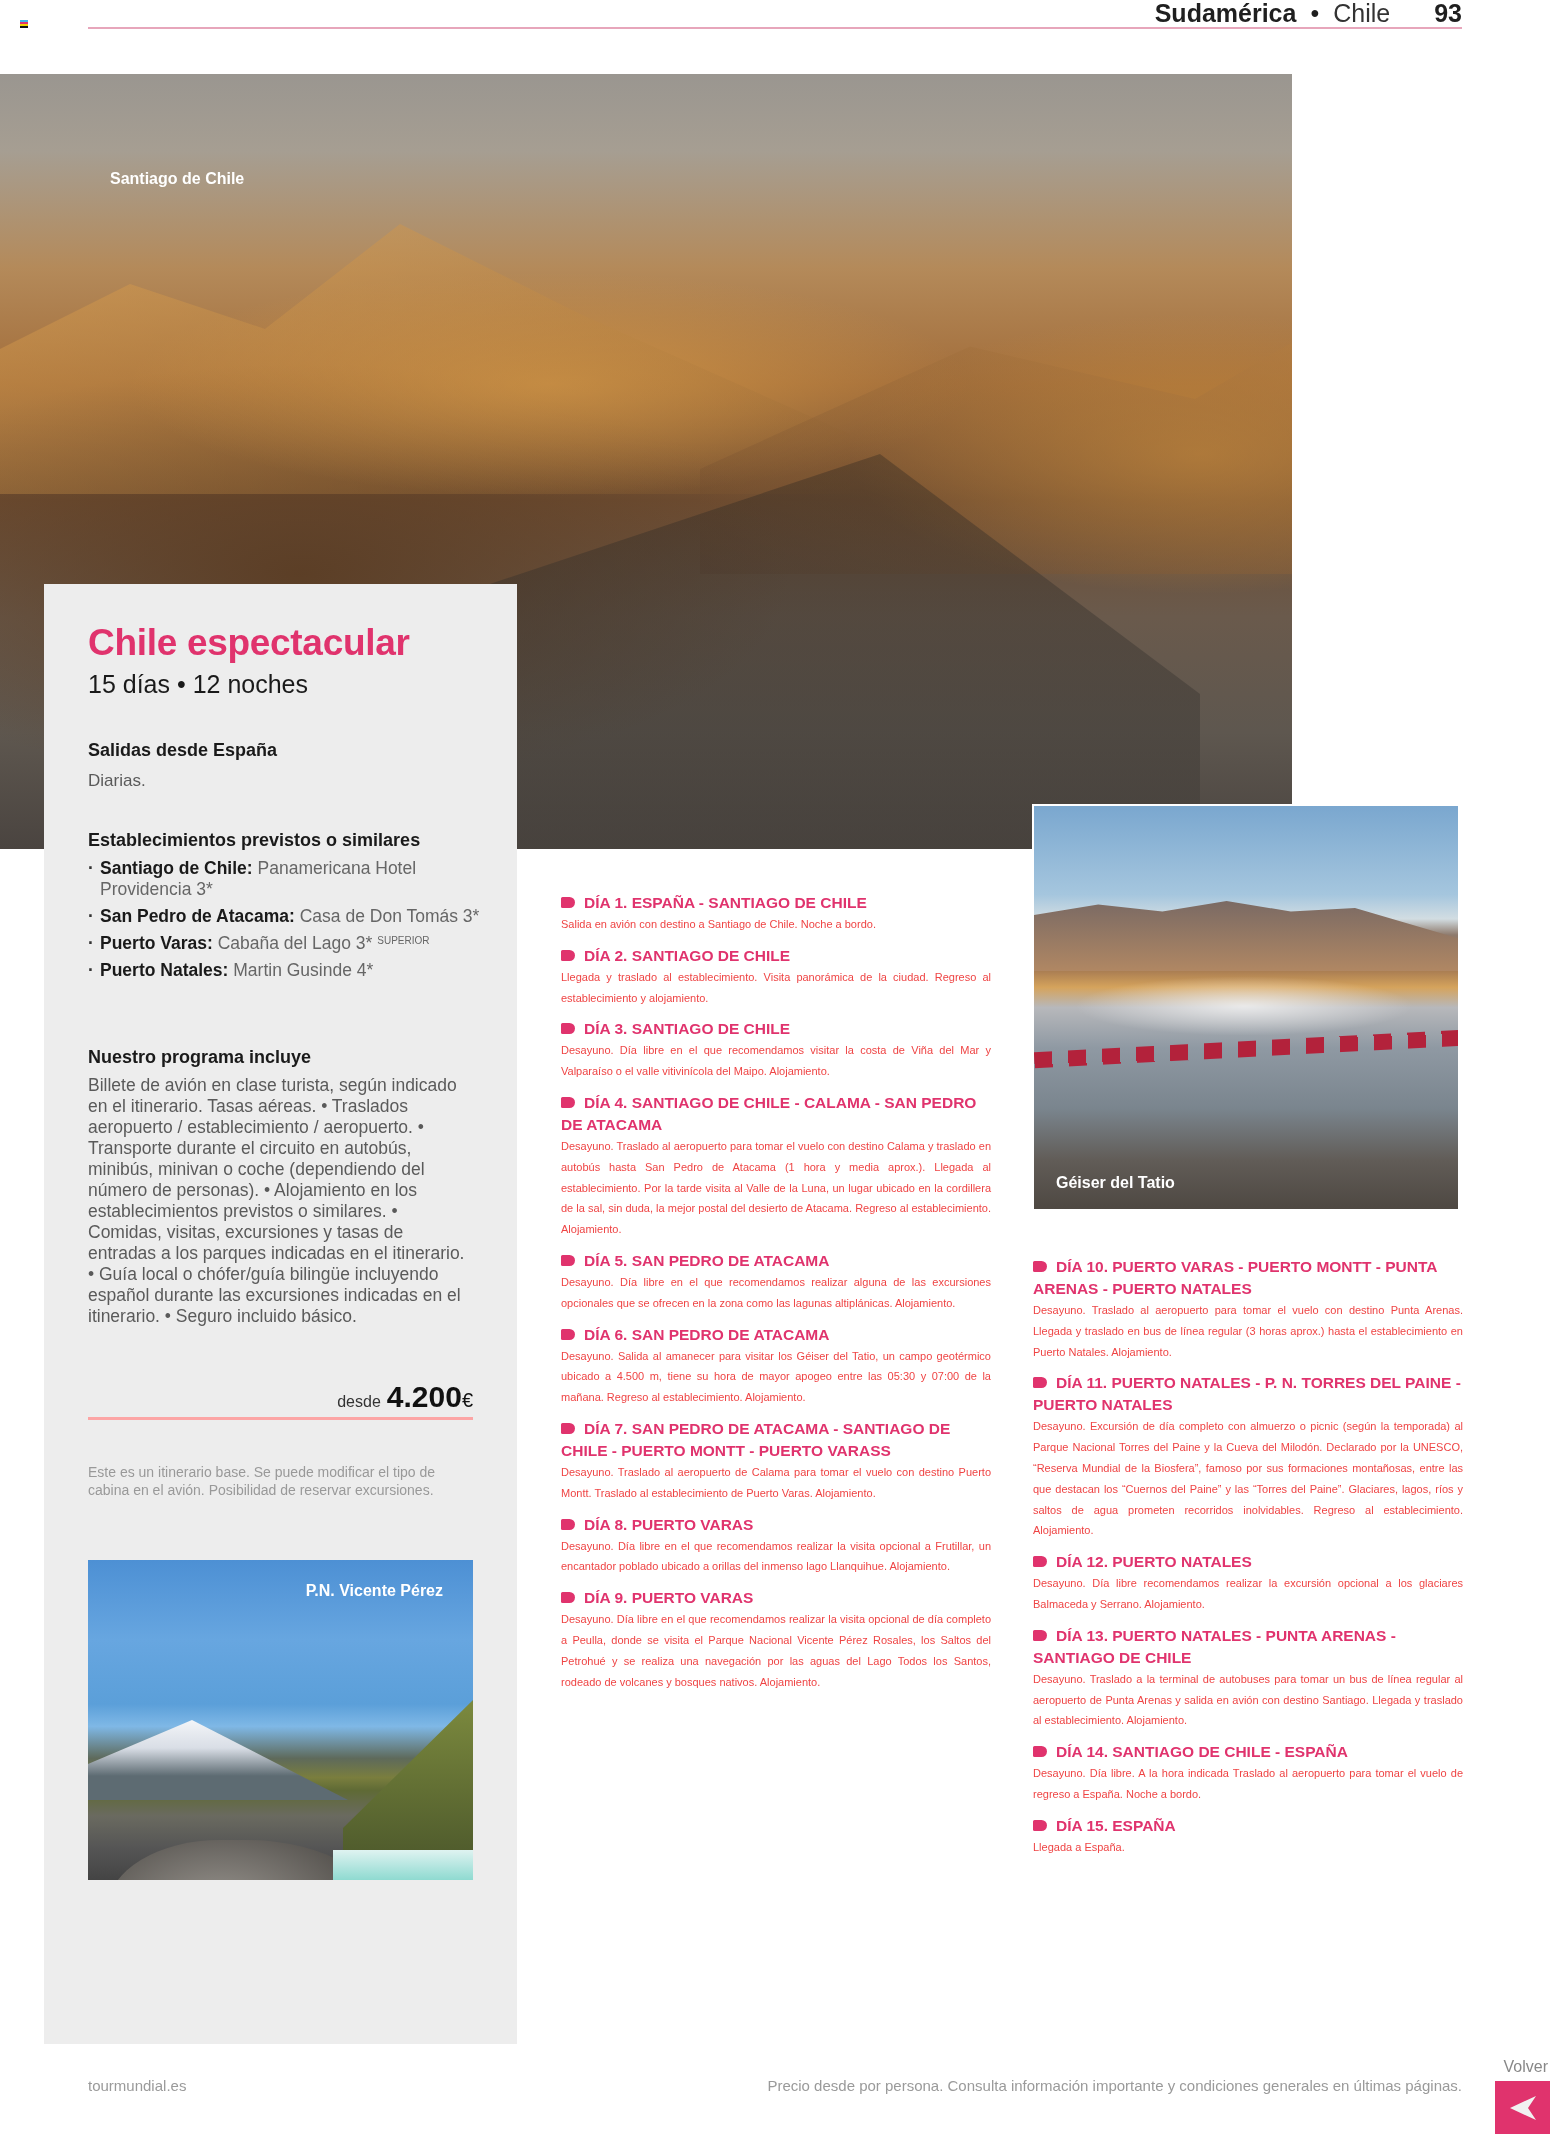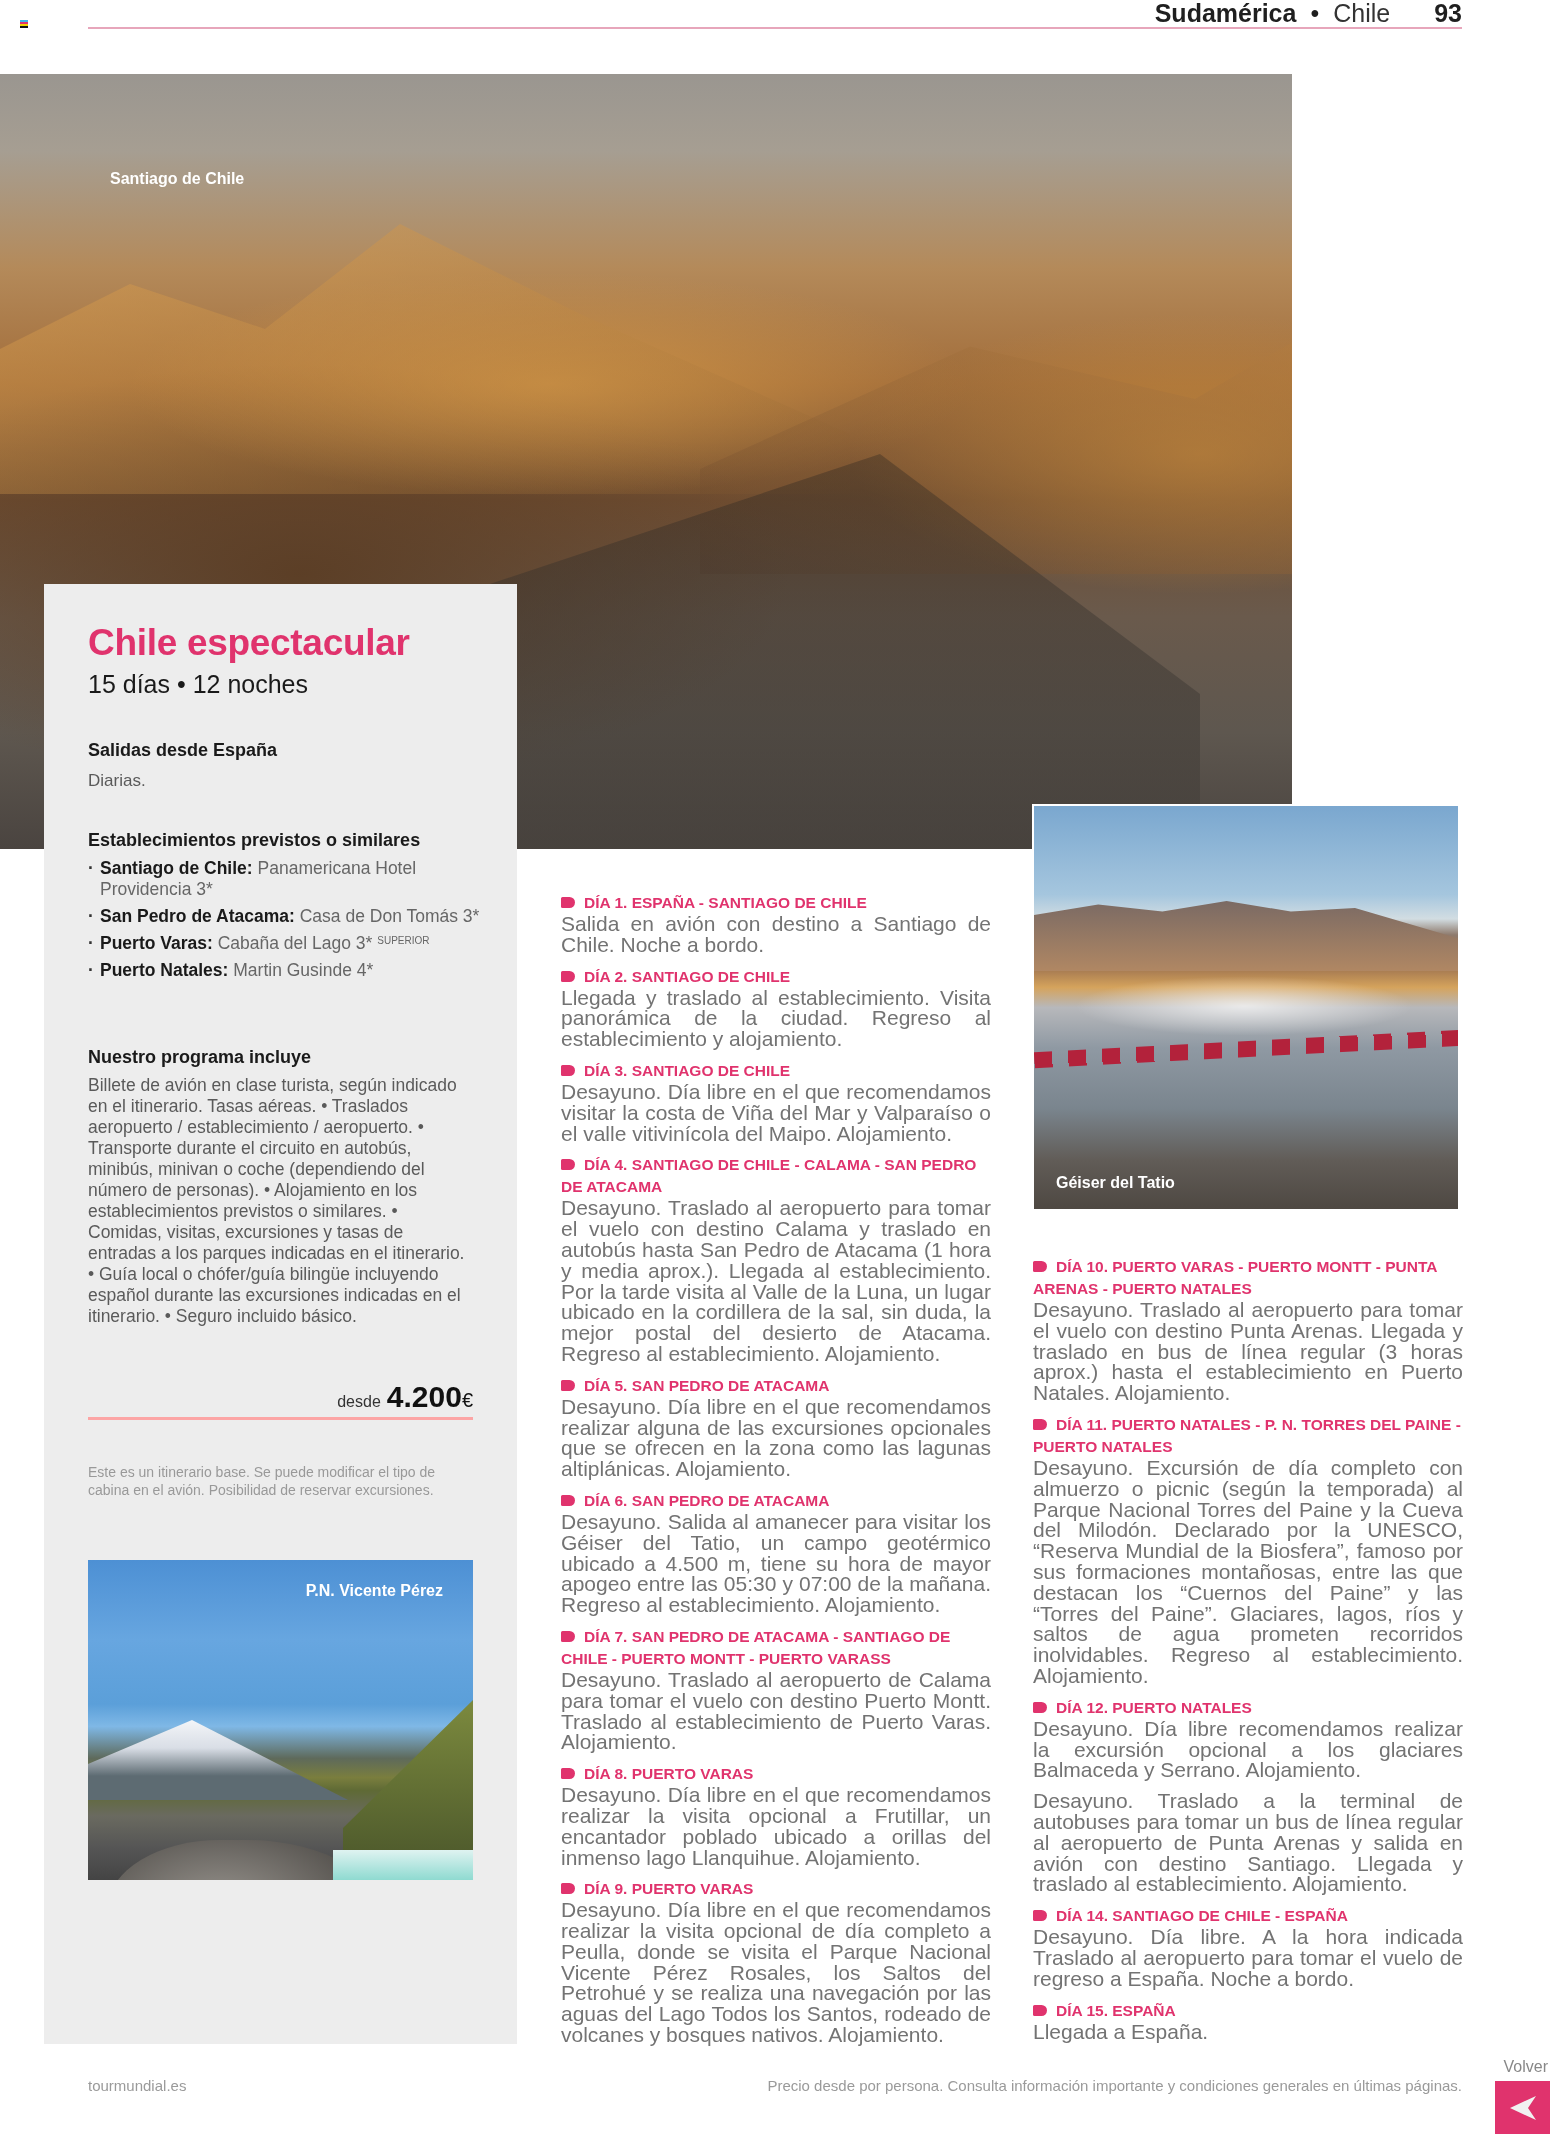--- a/index.html
+++ b/index.html
@@ -49,21 +49,21 @@
   .photo-volcano .water{position:absolute;right:0;top:290px;width:140px;height:150px;background:linear-gradient(180deg,#dff3f1,#3fc1b0 40%,#2fae9e)}
   .photo-volcano .rocks{position:absolute;left:20px;top:280px;width:280px;height:170px;background:radial-gradient(ellipse at 40% 40%,#9a9690,#4d4a46 70%);border-radius:40% 50% 10% 20%}
   .photo-caption{position:absolute;color:#fff;font-weight:700;font-size:16px}
 
   .col{position:absolute;width:430px}
   .col1{left:561px;top:892px}
   .col3{left:1033px;top:1256px}
   .day{margin-bottom:10px}
   .day-h{color:#e0336d;font-weight:700;font-size:15.5px;line-height:22px;text-transform:uppercase;text-indent:0}
   .day-h .bul{display:inline-block;width:14px;height:11px;background:#e0336d;border-radius:2px 7px 7px 2px;margin-right:9px;vertical-align:0}
-  .day-t{font-size:21px;line-height:20.8px;color:#737373;text-align:justify}
+  .day-t{font-size:11px;line-height:20.8px;color:#ef4444;text-align:justify}
 
   .photo-geiser{position:absolute;left:1032px;top:804px;width:428px;height:407px;border:2px solid #fff;overflow:hidden;
     background:linear-gradient(180deg,#7aa7cf 0%,#a5c6de 22%,#d2dde2 28%,#8e7a6c 32%,#a07550 40%,#d5a35c 45%,#b7b8bb 50%,#8f99a3 60%,#7a858e 75%,#615c57 88%,#4e4842 100%)}
   .photo-geiser .mtn{position:absolute;left:0;top:95px;width:428px;height:70px;background:linear-gradient(180deg,#7a6a64,#b08763);clip-path:polygon(0 20%,15% 5%,30% 15%,45% 0,60% 15%,75% 10%,100% 55%,100% 100%,0 100%)}
   .photo-geiser .rope{position:absolute;left:0;top:235px;width:428px;height:16px;background:repeating-linear-gradient(90deg,#b3223b 0 18px,transparent 18px 34px);transform:rotate(-3deg)}
   .photo-geiser .steam{position:absolute;left:40px;top:170px;width:340px;height:60px;background:radial-gradient(ellipse,rgba(255,255,255,.7),transparent 70%)}
 
   .footer-left{position:absolute;left:88px;top:2077px;font-size:15px;color:#9a9a9a}
   .footer-right{position:absolute;right:88px;top:2077px;font-size:15px;color:#9a9a9a}
   .back-label{position:absolute;right:2px;top:2058px;font-size:16px;color:#888}
@@ -180,20 +180,21 @@
     </div>
   <div class="day">
       <div class="day-h"><span class="bul"></span><span>DÍA 11. PUERTO NATALES - P. N. TORRES DEL PAINE - PUERTO NATALES</span></div>
       <div class="day-t">Desayuno. Excursión de día completo con almuerzo o picnic (según la temporada) al Parque Nacional Torres del Paine y la Cueva del Milodón. Declarado por la UNESCO, “Reserva Mundial de la Biosfera”, famoso por sus formaciones montañosas, entre las que destacan los “Cuernos del Paine” y las “Torres del Paine”. Glaciares, lagos, ríos y saltos de agua prometen recorridos inolvidables. Regreso al establecimiento. Alojamiento.</div>
     </div>
   <div class="day">
       <div class="day-h"><span class="bul"></span><span>DÍA 12. PUERTO NATALES</span></div>
       <div class="day-t">Desayuno. Día libre recomendamos realizar la excursión opcional a los glaciares Balmaceda y Serrano. Alojamiento.</div>
     </div>
   <div class="day">
+      <div class="day-h"><span class="bul"></span><span>DÍA 13. PUERTO NATALES - PUNTA ARENAS - SANTIAGO DE CHILE</span></div>
       <div class="day-t">Desayuno. Traslado a la terminal de autobuses para tomar un bus de línea regular al aeropuerto de Punta Arenas y salida en avión con destino Santiago. Llegada y traslado al establecimiento. Alojamiento.</div>
     </div>
   <div class="day">
       <div class="day-h"><span class="bul"></span><span>DÍA 14. SANTIAGO DE CHILE - ESPAÑA</span></div>
       <div class="day-t">Desayuno. Día libre. A la hora indicada Traslado al aeropuerto para tomar el vuelo de regreso a España. Noche a bordo.</div>
     </div>
   <div class="day">
       <div class="day-h"><span class="bul"></span><span>DÍA 15. ESPAÑA</span></div>
       <div class="day-t">Llegada a España.</div>
     </div>

